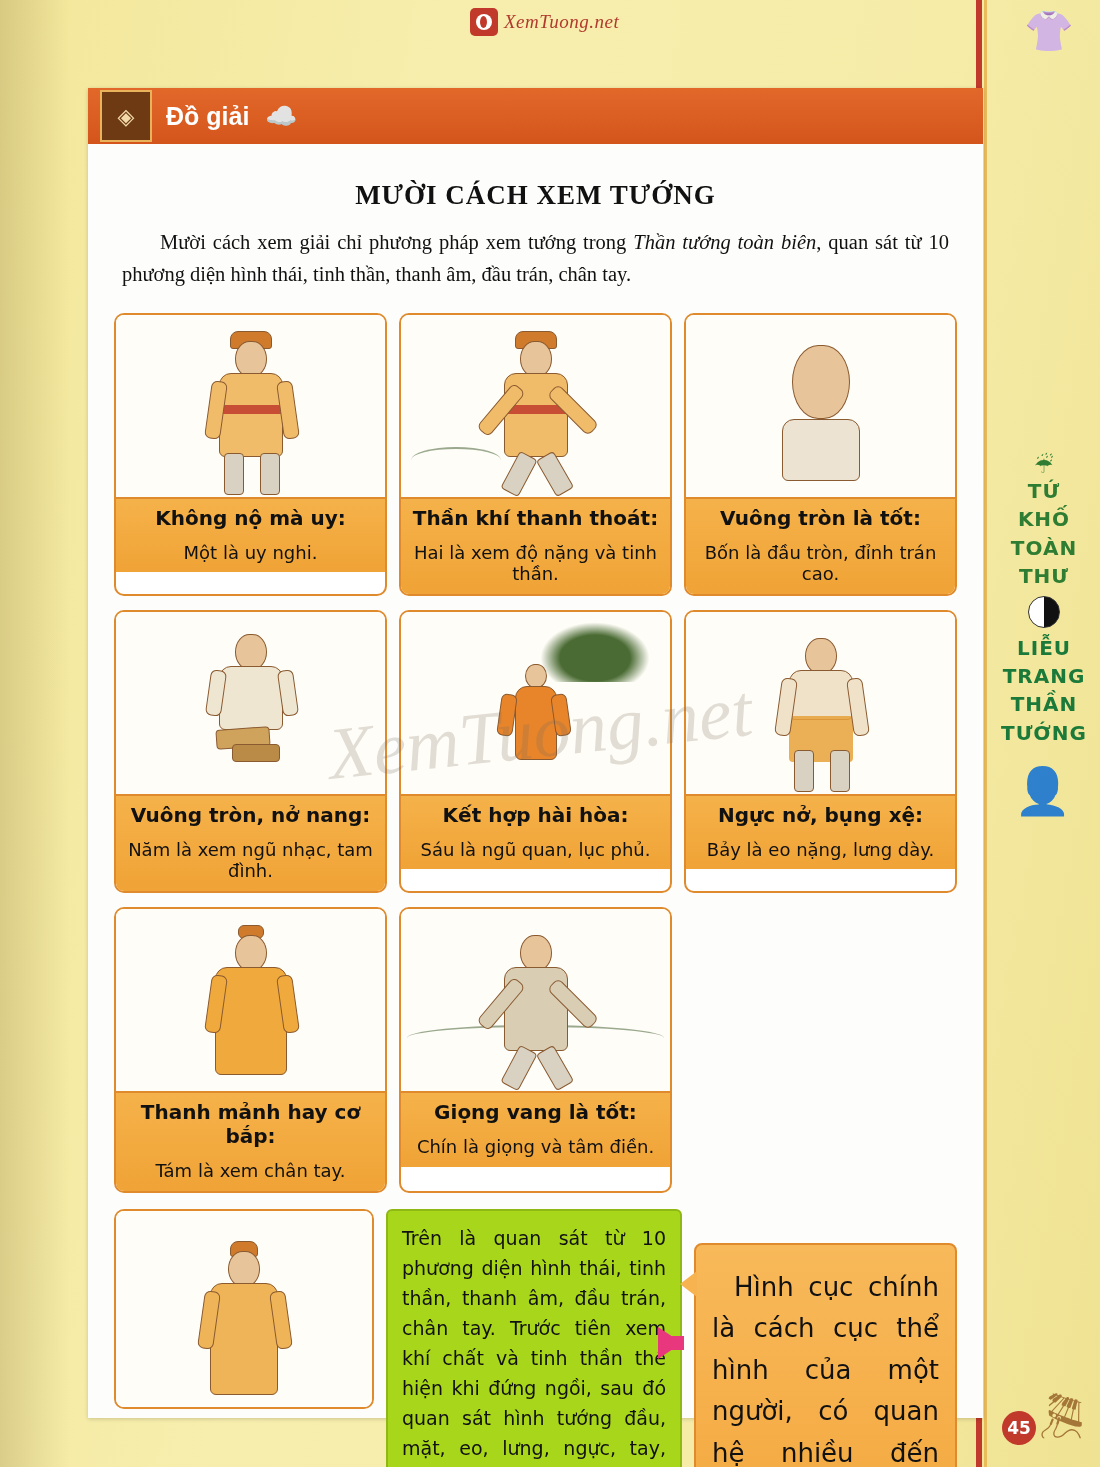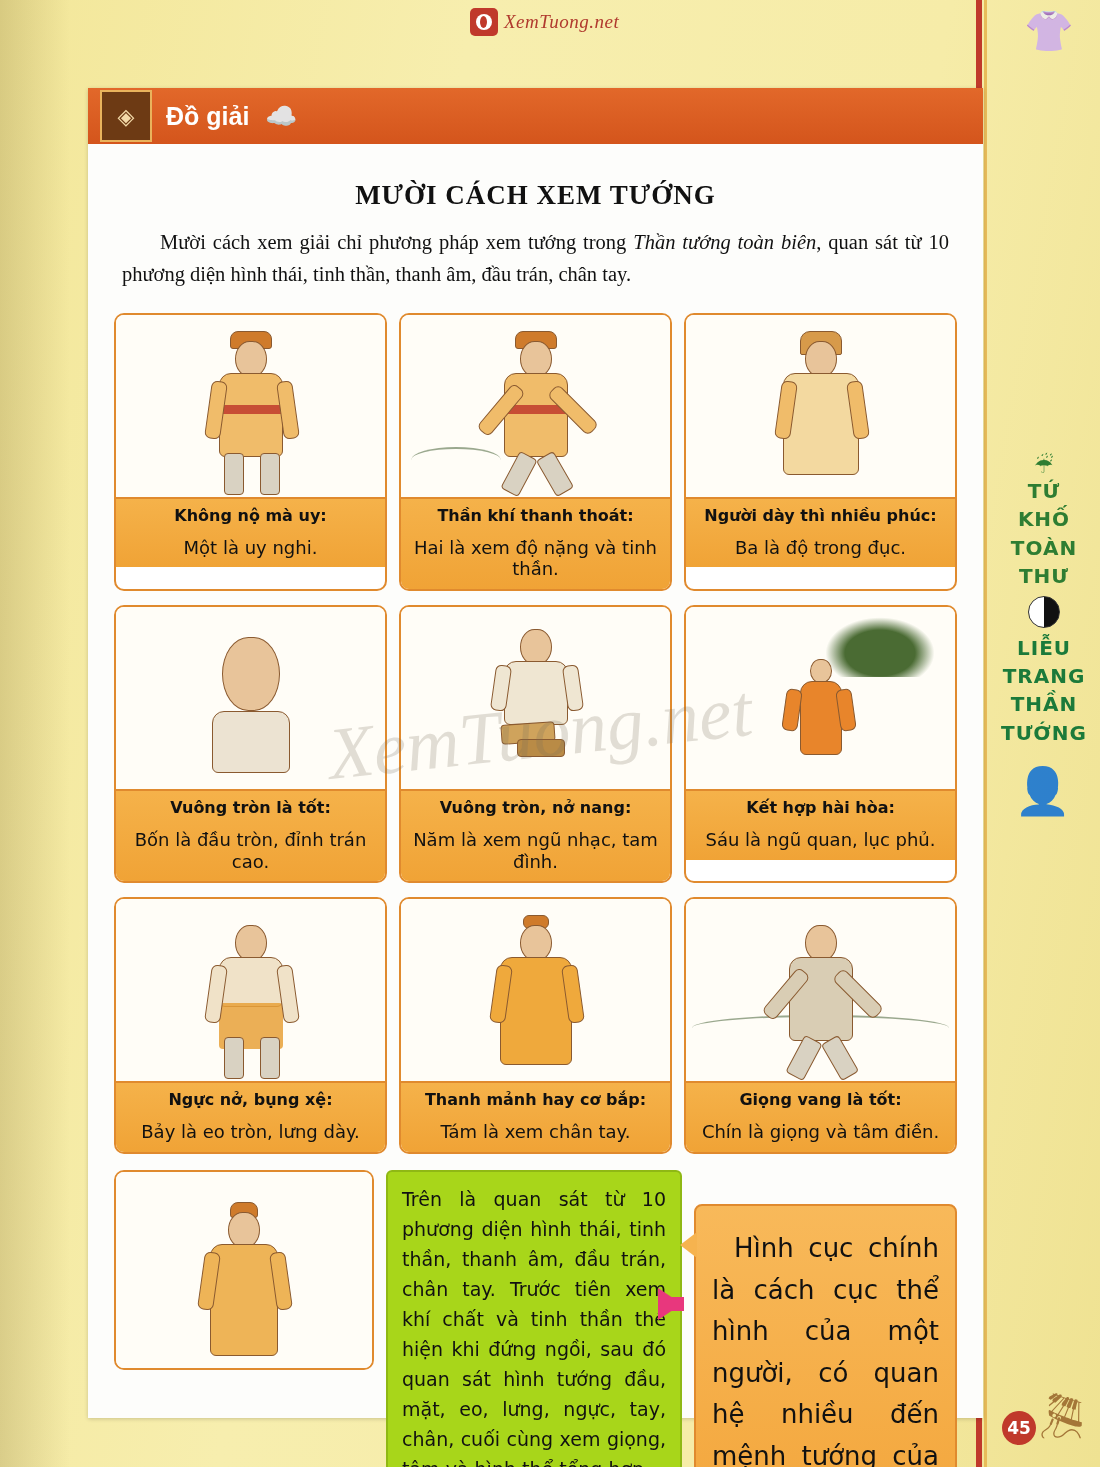--- a/index.html
+++ b/index.html
@@ -181,21 +181,21 @@
     overflow: hidden;
   }
   .card .cap {
     background: linear-gradient(180deg, #f5b24a, #f0a336);
     border-top: 2px solid #e08a2e;
     padding: 7px 6px 9px 6px;
     text-align: center;
   }
   .cap .t1 {
     font-weight: bold;
-    font-size: 16px;
+    font-size: 20px;
     color: #111;
     line-height: 1.2;
   }
   .cap .t2 {
     font-size: 18px;
     color: #111;
     margin-top: 12px;
     line-height: 1.2;
   }
 
@@ -415,35 +415,20 @@
             <div class="legL"></div>
               <div class="legR"></div>
           </div>
         </div>
         <div class="cap">
           <div class="t1">Thần khí thanh thoát:</div>
           <div class="t2">Hai là xem độ nặng và tinh thần.</div>
         </div>
       </div>
 
-      <div class="card">
-        <div class="art">
-          <div class="fig">
-            <div class="hat" style="height:22px;border-radius:10px 10px 2px 2px;background:#d79a4a;"></div>
-            <div class="head"></div>
-            <div class="body" style="width:74px;height:100px;background:#f3d9a0;"></div>
-            <div class="armL"></div>
-              <div class="armR"></div>
-          </div>
-        </div>
-        <div class="cap">
-          <div class="t1">Người dày thì nhiều phúc:</div>
-          <div class="t2">Ba là độ trong đục.</div>
-        </div>
-      </div>
 
       <div class="card">
         <div class="art">
           <div class="fig portrait">
             <div class="head"></div>
             <div class="body"></div>
           </div>
         </div>
         <div class="cap">
           <div class="t1">Vuông tròn là tốt:</div>
@@ -491,21 +476,21 @@
             <div class="body" style="top:46px;height:48px;background:#f0e2c8;"></div>
             <div class="sash" style="top:92px;background:#e8a13a;height:46px;border-radius:4px;"></div>
             <div class="armL" style="background:#f0e2c8;"></div>
             <div class="armR" style="background:#f0e2c8;"></div>
             <div class="legL"></div>
               <div class="legR"></div>
           </div>
         </div>
         <div class="cap">
           <div class="t1">Ngực nở, bụng xệ:</div>
-          <div class="t2">Bảy là eo tròn, lưng dày.</div>
+          <div class="t2">Bảy là eo nặng, lưng dày.</div>
         </div>
       </div>
 
       <div class="card">
         <div class="art">
           <div class="fig">
             <div class="hat" style="width:24px;height:12px;border-radius:6px;"></div>
             <div class="head"></div>
             <div class="body" style="width:70px;height:106px;background:#efa93c;"></div>
             <div class="armL" style="background:#efa93c;"></div>

